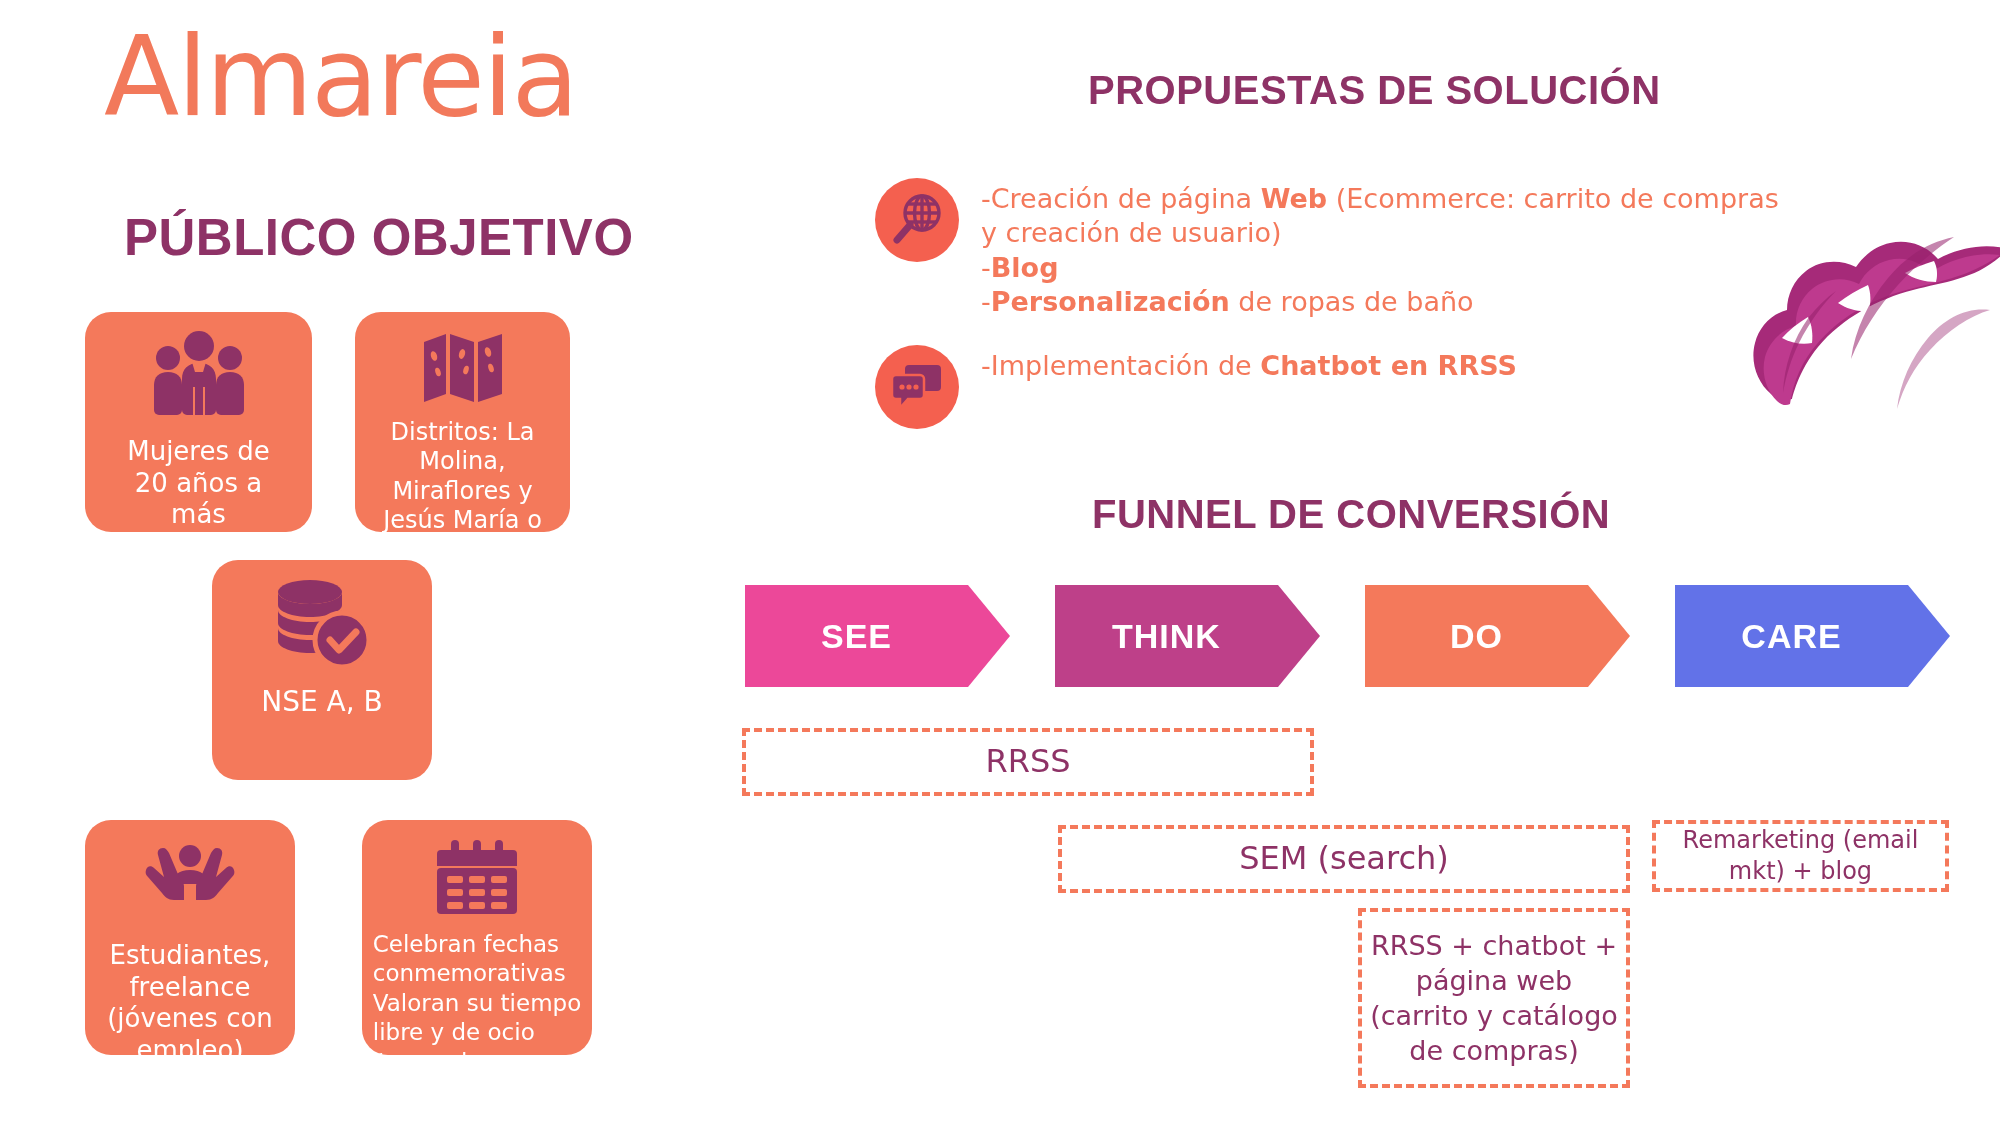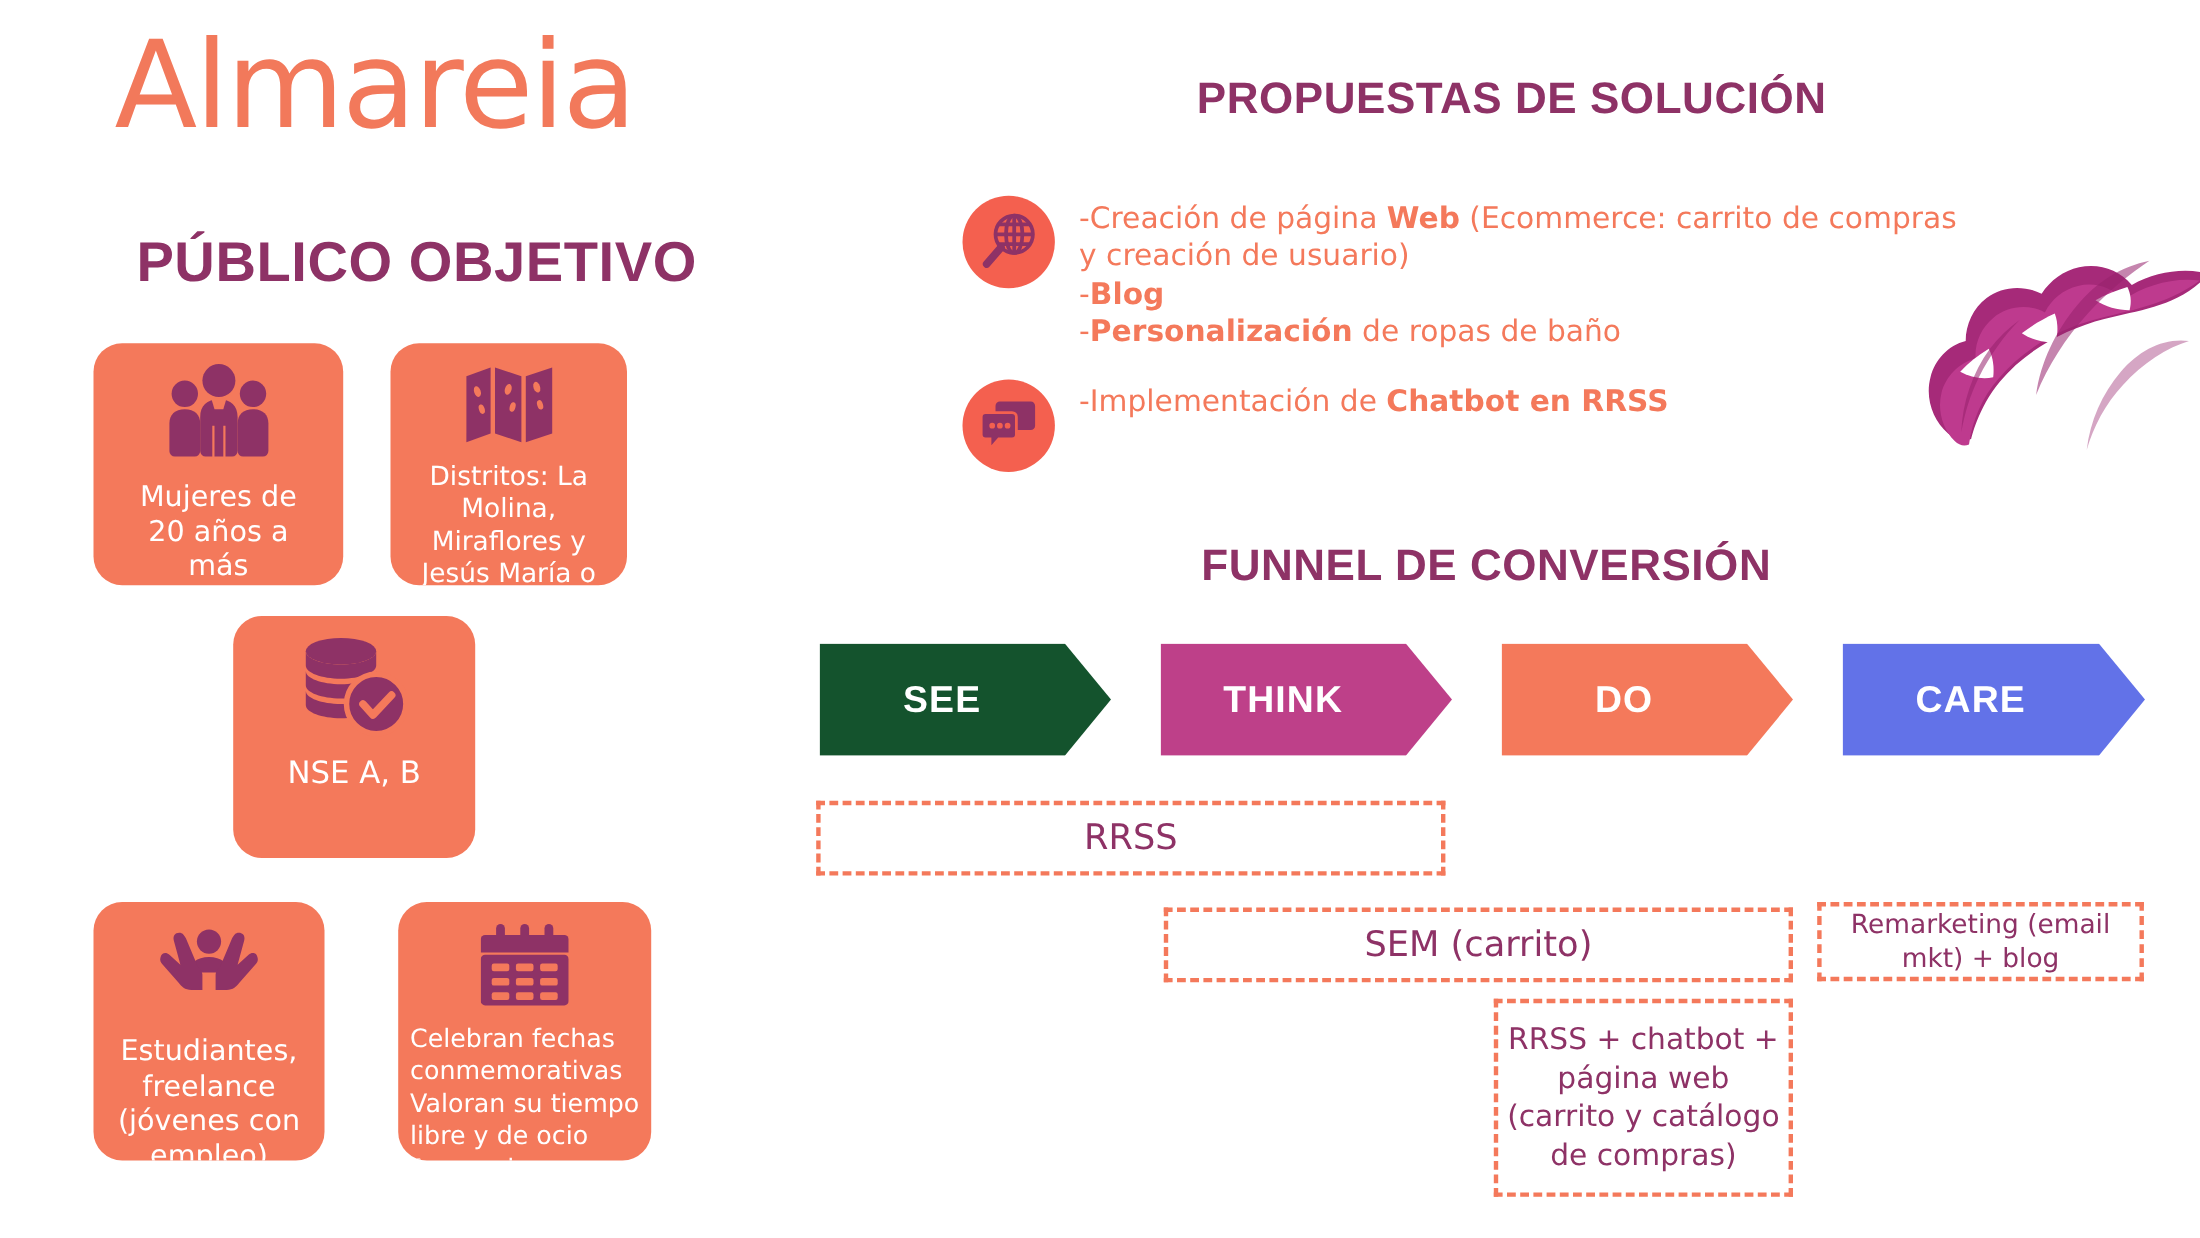--- a/index.html
+++ b/index.html
@@ -99,21 +99,21 @@
     height:102px;
     display:flex;align-items:center;justify-content:center;
     color:#ffffff;
     font-weight:bold;
     font-size:34px;
     letter-spacing:1px;
     clip-path:polygon(0 0, calc(100% - 42px) 0, 100% 50%, calc(100% - 42px) 100%, 0 100%);
     box-sizing:border-box;
     padding-right:42px;
   }
-  #arw-see  {left:745px; top:585px;width:265px;background:#14532d;}
+  #arw-see  {left:745px; top:585px;width:265px;background:#ec4899;}
   #arw-think{left:1055px;top:585px;width:265px;background:#BE4089;}
   #arw-do   {left:1365px;top:585px;width:265px;background:#F4795B;text-align:right;}
   #arw-care {left:1675px;top:585px;width:275px;background:#6272E8;}
 
   
   .dbox{
     position:absolute;
     border:4px dashed #F4795B;
     box-sizing:border-box;
     display:flex;align-items:center;justify-content:center;
@@ -311,21 +311,21 @@
       </g>
     </svg>
   </div>
 
   <div class="arrow" id="arw-see">SEE</div>
   <div class="arrow" id="arw-think">THINK</div>
   <div class="arrow" id="arw-do">DO</div>
   <div class="arrow" id="arw-care">CARE</div>
 
   <div class="dbox" id="dbox-rrss">RRSS</div>
-  <div class="dbox" id="dbox-sem">SEM (carrito)</div>
+  <div class="dbox" id="dbox-sem">SEM (search)</div>
   <div class="dbox" id="dbox-remarketing">Remarketing (email
 mkt) + blog</div>
   <div class="dbox" id="dbox-dowork">RRSS + chatbot +
 página web
 (carrito y catálogo
 de compras)</div>
 
 </div>
 
 </body></html>

